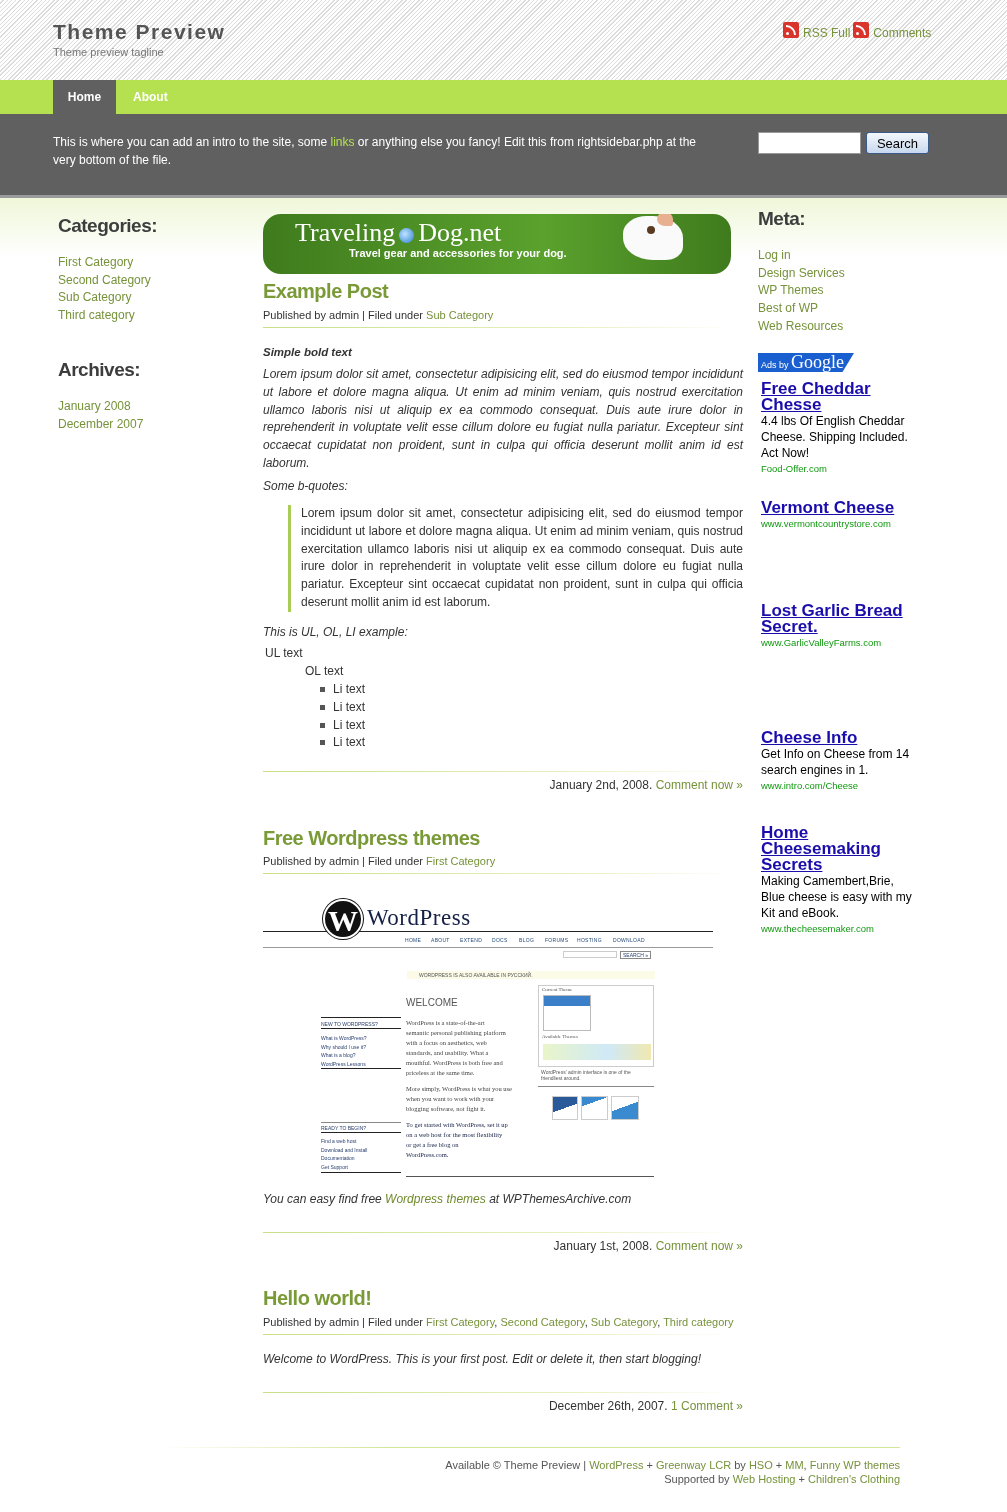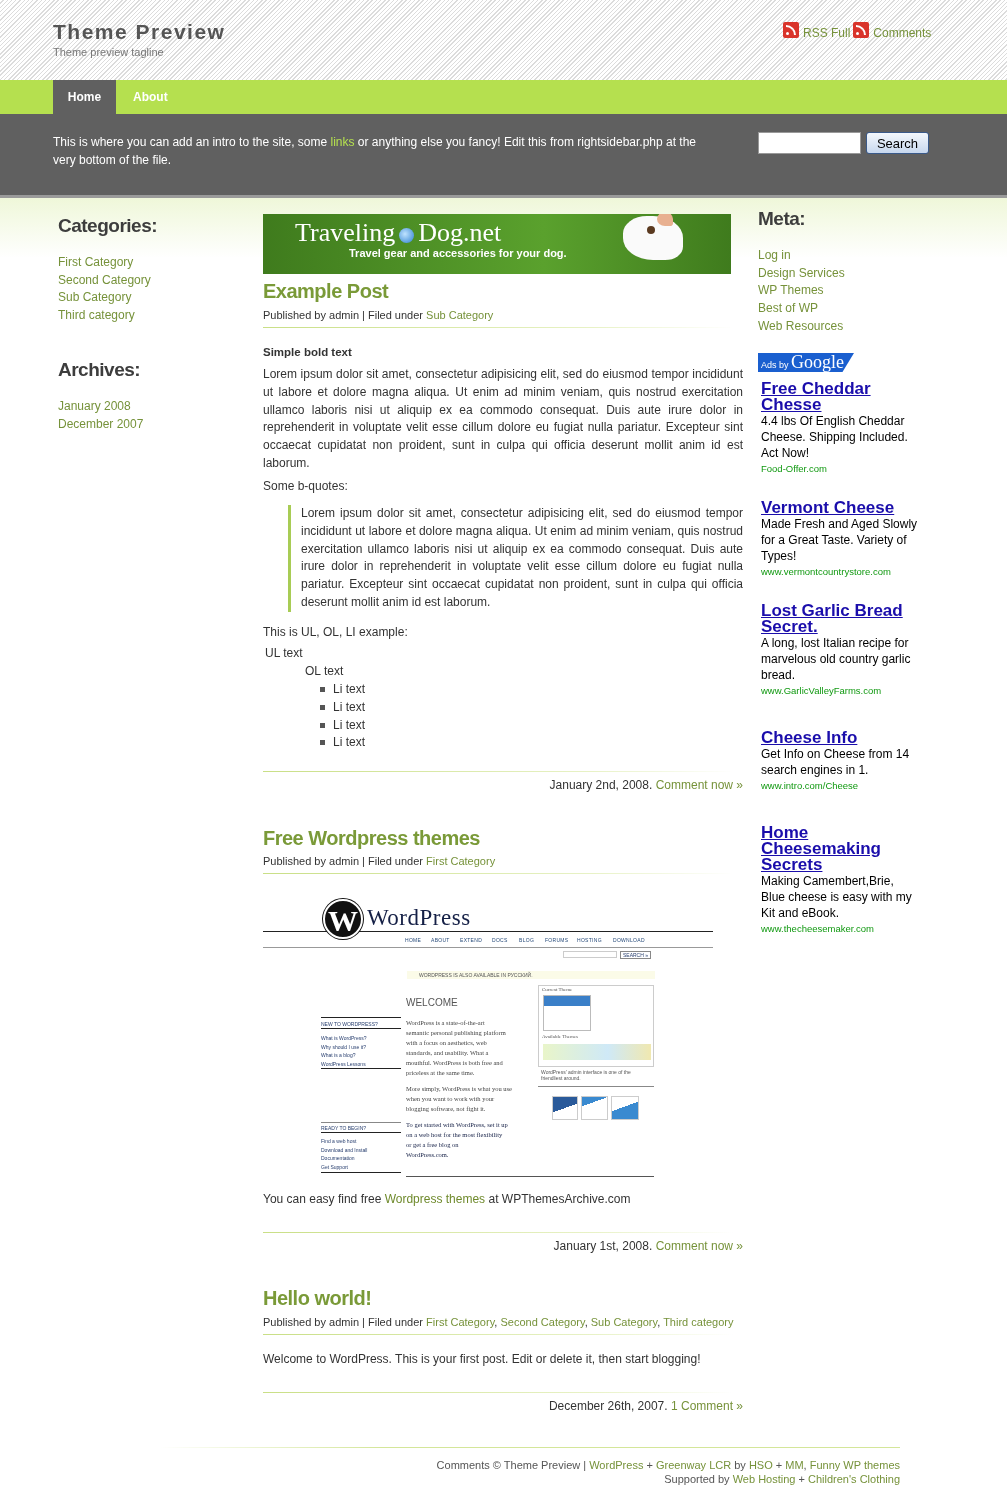--- a/index.html
+++ b/index.html
@@ -32,40 +32,40 @@
   #search-button { position: absolute; left: 866px; top: 18px; width: 63px; height: 22px; border: 1px solid #3a5a8a; border-radius: 3px;
     background: linear-gradient(#f4f8fd, #c8d8ee); font-family: "Liberation Sans", sans-serif; font-size: 13px; color: #000; }
 
   
   #content-bg { position: absolute; left: 0; top: 198px; width: 1007px; height: 60px; background: linear-gradient(#eff7d9, #ffffff); }
 
   
   .side-heading { position: absolute; font-size: 19px; font-weight: bold; color: #3d3d3d; letter-spacing: -0.5px; text-align: center; }
   .side-list { position: absolute; list-style: none; font-size: 12px; line-height: 17.7px; }
   .side-list a { color: #76923a; }
-  #banner-ad { position: absolute; left: 263px; top: 214px; width: 468px; height: 60px; background: linear-gradient(90deg,#3f7b1d,#5aa12d 60%,#3f7b1d); overflow: hidden; }
+  #banner-ad { position: absolute; left: 263px; top: 214px; width: 468px; height: 60px; background: linear-gradient(90deg,#3f7b1d,#5aa12d 60%,#3f7b1d); overflow: hidden; border-radius: 18px; }
   #banner-title { position: absolute; left: 32px; top: 4px; font-family: "Liberation Serif", serif; font-size: 26px; color: #fff; }
   #banner-globe { display: inline-block; width: 15px; height: 15px; border-radius: 50%; background: radial-gradient(circle at 40% 40%, #bfe3ff, #2a7ed0); vertical-align: middle; margin: 0 4px; }
   #banner-sub { position: absolute; left: 86px; top: 33px; font-size: 11px; font-weight: bold; color: #fff; }
   #banner-dog { position: absolute; left: 360px; top: 2px; width: 60px; height: 44px; background: #fafafa; border-radius: 40% 50% 30% 50%; }
   #banner-dog::before { content: ""; position: absolute; left: 24px; top: 10px; width: 8px; height: 8px; background: #5a3a20; border-radius: 50%; }
   #banner-dog::after { content: ""; position: absolute; left: 34px; top: -4px; width: 16px; height: 14px; background: #e8b090; border-radius: 50% 50% 20% 50%; }
   #banner-bar { position: absolute; left: 0; top: 46px; width: 468px; height: 14px; background: #5b8cc2; font-size: 10px; line-height: 14px; color: #fff; }
   #banner-bar span { text-decoration: underline; }
   #banner-url { position: absolute; left: 1px; }
   #banner-feedback { position: absolute; right: 1px; }
 
   .post-title { position: absolute; left: 263px; font-size: 20px; font-weight: bold; color: #7a9a38; letter-spacing: -0.5px; }
   .post-meta { position: absolute; left: 263px; font-size: 11px; color: #333; }
   .post-meta a { color: #76923a; }
   .rule { position: absolute; left: 263px; width: 470px; height: 1px; background: linear-gradient(90deg,#c9df86,#e8f2c6 70%,#ffffff); }
   .post-foot { position: absolute; left: 263px; width: 480px; text-align: right; font-size: 12px; color: #333; }
   .post-foot a { color: #76923a; }
 
-  .p { position: absolute; left: 263px; width: 480px; font-size: 12px; line-height: 17.8px; color: #333; text-align: justify; }
+  .p { position: absolute; left: 263px; width: 480px; font-size: 12px; line-height: 17.8px; color: #333; text-align: justify; font-style: italic; }
   #bold-text { font-weight: bold; font-size: 11.5px; }
   #blockquote { position: absolute; left: 288px; top: 505px; width: 455px; border-left: 3px solid #a8cc55; padding-left: 10px; font-size: 12px; line-height: 17.8px; color: #333; text-align: justify; }
   .list-line { position: absolute; font-size: 12px; color: #333; }
   .bullet { position: absolute; width: 5px; height: 5px; background: #555; }
 
   
   #wp-shot { position: absolute; left: 263px; top: 893px; width: 450px; height: 285px; background: #fff; overflow: hidden; }
   .wp-line { position: absolute; background: #222; }
   #wp-logo-circle { position: absolute; left: 60px; top: 6px; width: 40px; height: 40px; border-radius: 50%; background: #111; color: #fff; font-family: "Liberation Serif", serif; font-weight: bold; font-size: 30px; text-align: center; line-height: 40px; border: 2px solid #fff; box-shadow: 0 0 0 1px #111; }
   #wp-logo-text { position: absolute; left: 104px; top: 12px; font-family: "Liberation Serif", serif; font-size: 23px; color: #152046; letter-spacing: 0.5px; }
@@ -251,34 +251,32 @@
 
 <div id="ads-by-google"><span>Ads by</span> <b>Google</b></div>
 
 <div class="ad" style="top:381px;">
   <a href="#" class="ad-title">Free Cheddar Chesse</a>
   <span>4.4 lbs Of English Cheddar Cheese. Shipping Included. Act Now!</span>
   <a href="#" class="ad-url">Food-Offer.com</a>
 </div>
 <div class="ad" style="top:500px;">
   <a href="#" class="ad-title">Vermont Cheese</a>
-  <span>Made Fresh and Aged Slowly for a Great Taste. Variety of Types!</span>
   <a href="#" class="ad-url">www.vermontcountrystore.com</a>
 </div>
 <div class="ad" style="top:603px;">
   <a href="#" class="ad-title">Lost Garlic Bread Secret.</a>
-  <span>A long, lost Italian recipe for marvelous old country garlic bread.</span>
   <a href="#" class="ad-url">www.GarlicValleyFarms.com</a>
 </div>
 <div class="ad" style="top:730px;">
   <a href="#" class="ad-title">Cheese Info</a>
   <span>Get Info on Cheese from 14 search engines in 1.</span>
   <a href="#" class="ad-url">www.intro.com/Cheese</a>
 </div>
 <div class="ad" style="top:825px;">
   <a href="#" class="ad-title">Home Cheesemaking Secrets</a>
   <span>Making Camembert,Brie, Blue cheese is easy with my Kit and eBook.</span>
   <a href="#" class="ad-url">www.thecheesemaker.com</a>
 </div>
 
 <div id="footer-rule"></div>
-<div class="footer-line" style="top:1459px;"><span>Comments © Theme Preview | </span><a href="#">WordPress</a><span> + </span><a href="#">Greenway LCR</a><span> by </span><a href="#">HSO</a><span> + </span><a href="#">MM</a><span>, </span><a href="#">Funny WP themes</a></div>
+<div class="footer-line" style="top:1459px;"><span>Available © Theme Preview | </span><a href="#">WordPress</a><span> + </span><a href="#">Greenway LCR</a><span> by </span><a href="#">HSO</a><span> + </span><a href="#">MM</a><span>, </span><a href="#">Funny WP themes</a></div>
 <div class="footer-line" style="top:1473px;"><span>Supported by </span><a href="#">Web Hosting</a><span> + </span><a href="#">Children's Clothing</a></div>
 
 </body></html>

